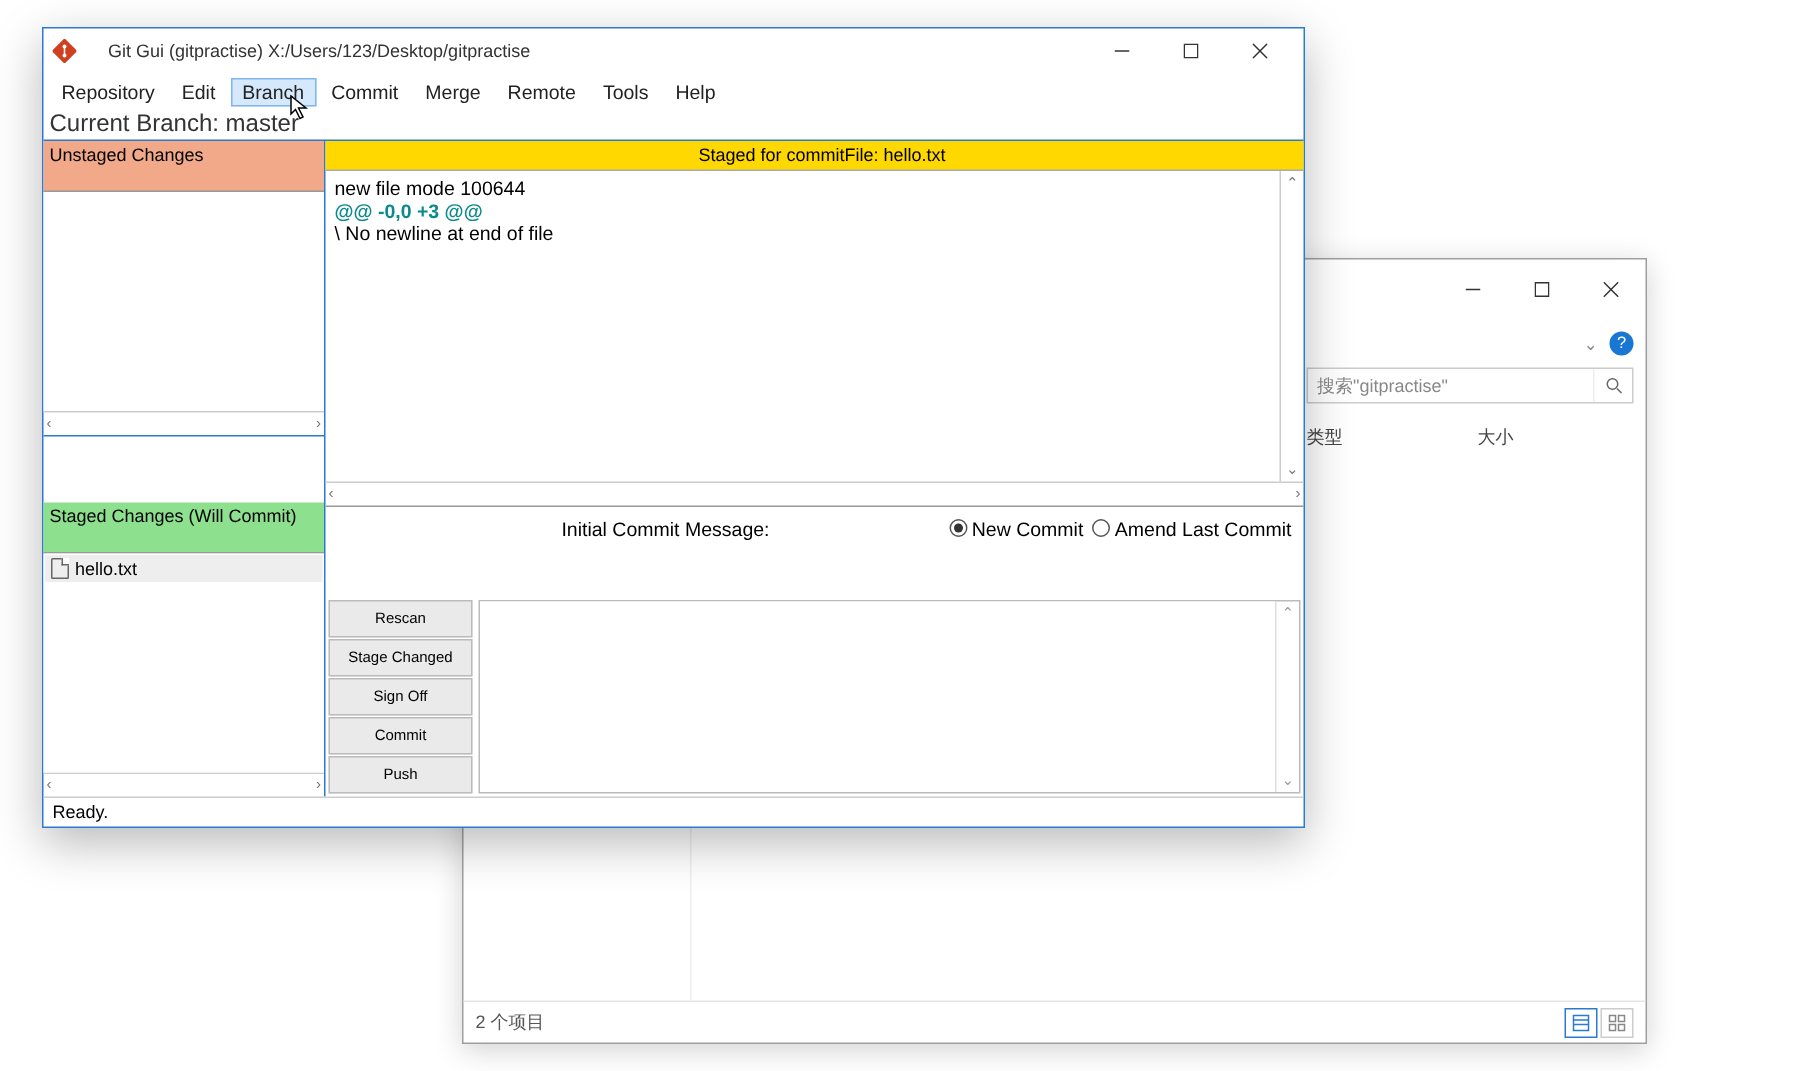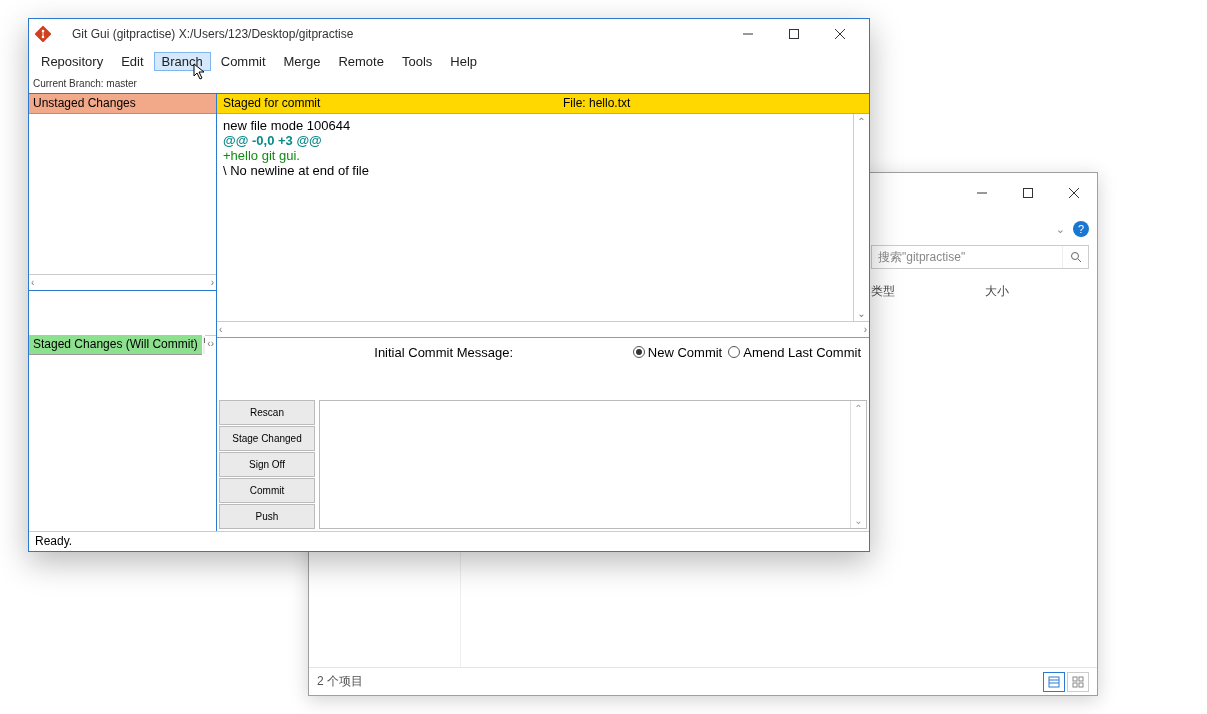--- a/index.html
+++ b/index.html
@@ -59,37 +59,37 @@
 .git-title { font-size: 12px; color: #333; flex: 1; }
 .git-winbtns { display: flex; }
 .git-winbtn { width: 46px; height: 26px; display: flex; align-items: center; justify-content: center; color: #333; }
 .git-winbtn svg { width: 10px; height: 10px; stroke: #333; fill: none; stroke-width: 1; }
 
 .git-menubar { height: 24px; display: flex; align-items: center; gap: 2px; padding: 0 4px; font-size: 13px; color: #222; position: relative; }
 .git-menu { padding: 2px 8px; }
 .git-menu.hover { background: #d6e8fb; border: 1px solid #7fb6ee; padding: 1px 7px; }
 .cursor { position: absolute; left: 164px; top: 14px; width: 14px; height: 18px; }
 
-.git-branchbar { height: 20px; padding: 0 4px; font-size: 10px; color: #333; display: flex; align-items: center; }
+.git-branchbar { height: 20px; padding: 0 4px; font-size: 16px; color: #333; display: flex; align-items: center; }
 
 .git-body { flex: 1; display: flex; border-top: 1px solid #2a7ad2; }
 .git-left { width: 188px; display: flex; flex-direction: column; border-right: 1px solid #2a7ad2; }
-.panel-header { height: 20px; font-size: 12px; padding: 2px 4px; border-bottom: 1px solid #999; }
+.panel-header { height: 34px; font-size: 12px; padding: 2px 4px; border-bottom: 1px solid #999; }
 .hdr-unstaged { background: #f2a98a; }
 .hdr-staged { background: #8de08d; }
 .panel-body { flex: 1; background: #fff; overflow: hidden; position: relative; }
 .panel-scroll-h { height: 16px; border-top: 1px solid #ccc; display: flex; align-items: center; justify-content: space-between; padding: 0 2px; color: #777; font-size: 10px; }
 .git-left-top { flex: 1; border-bottom: 1px solid #2a7ad2; display: flex; flex-direction: column; }
-.git-left-bot { flex: 1; display: flex; flex-direction: row; margin-top: 44px; }
+.git-left-bot { flex: 1; display: flex; flex-direction: column; margin-top: 44px; }
 .staged-item { display: flex; align-items: center; gap: 4px; font-size: 12px; padding: 2px 4px; background: #eee; margin: 1px; }
 .file-ico { width: 12px; height: 14px; border: 1px solid #666; border-radius: 1px; position: relative; }
 .file-ico::after { content: ""; position: absolute; right: -1px; top: -1px; width: 4px; height: 4px; background: #fff; border-left: 1px solid #666; border-bottom: 1px solid #666; }
 
 .git-right { flex: 1; display: flex; flex-direction: column; }
-.diff-header { height: 20px; background: #ffd800; display: flex; font-size: 12px; padding: 2px 6px; border-bottom: 1px solid #aaa; }
+.diff-header { height: 20px; background: #ffd800; display: flex; font-size: 12px; padding: 2px 6px; border-bottom: 1px solid #aaa; text-align: right; }
 .diff-header .col1 { flex: 0 0 340px; }
 .diff-body-wrap { flex: 1; display: flex; gap: 20px; }
 .diff-body { flex: 1; font-family: Consolas, "Courier New", monospace; font-size: 13px; padding: 4px 6px; white-space: pre; overflow: hidden; }
 .diff-vscroll { width: 16px; border-left: 1px solid #ccc; display: flex; flex-direction: column; justify-content: space-between; align-items: center; font-size: 10px; color: #777; padding: 2px 0; }
 .diff-scroll-h { height: 16px; border-top: 1px solid #ccc; display: flex; align-items: center; justify-content: space-between; padding: 0 2px; color: #777; font-size: 10px; }
 .l-hunk { color: #0a8a8a; font-weight: bold; }
 .l-add { color: #108a10; }
 
 .commit-zone { border-top: 1px solid #999; display: flex; flex-direction: column; gap: 32px; }
 .commit-top { height: 28px; display: flex; align-items: center; font-size: 13px; }
@@ -304,21 +304,21 @@
           </div>
       </div>
     </div>
 
     <div class="git-right">
       <div class="diff-header">
         <span class="col1">Staged for commit</span>
         <span>File:  hello.txt</span>
       </div>
       <div class="diff-body-wrap">
-        <div class="diff-body" id="diff-body"><div>new file mode 100644</div><div class="l-hunk">@@ -0,0 +3 @@</div><div class="l-add">+hello git gui.</div><div>\ No newline at end of file</div></div>
+        <div class="diff-body" id="diff-body"><div>new file mode 100644</div><div class="l-hunk">@@ -0,0 +3 @@</div><div>\ No newline at end of file</div></div>
         <div class="diff-vscroll">
             <span>⌃</span>
             <span>⌄</span>
           </div>
       </div>
       <div class="diff-scroll-h">
           <span>‹</span>
           <span>›</span>
         </div>
 

